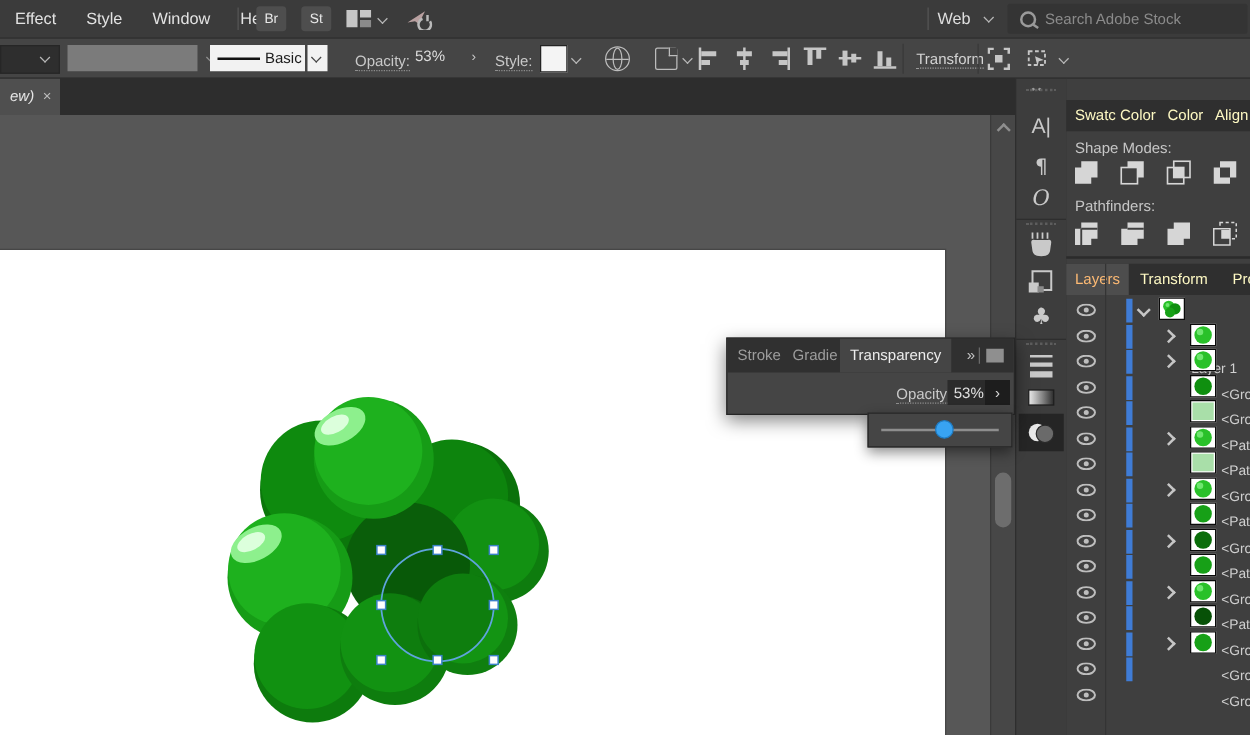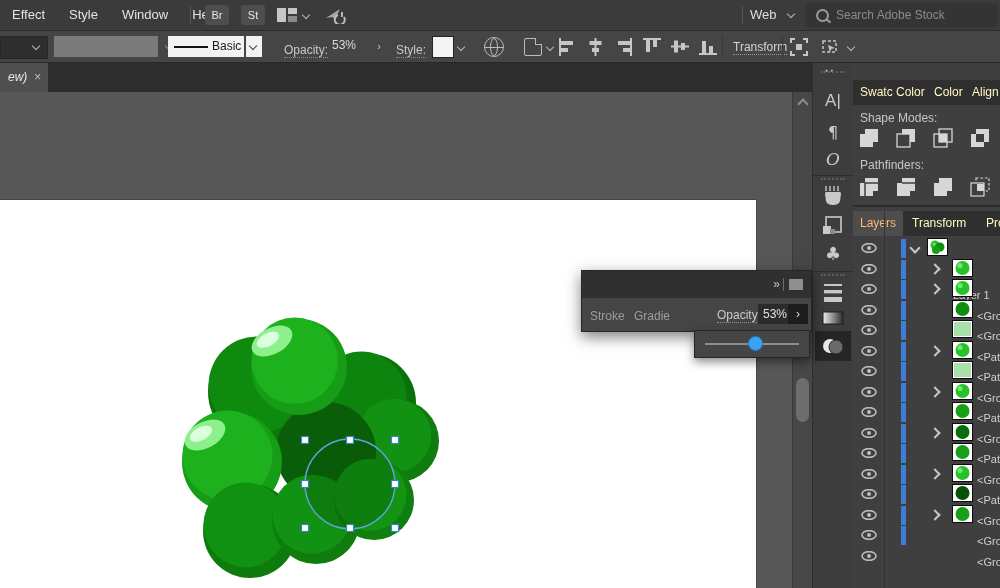--- a/index.html
+++ b/index.html
@@ -85,21 +85,21 @@
   .bluebar{position:absolute;left:48px;top:1px;width:5px;height:19px;background:#3f7cd6;}
   .lchev{position:absolute;top:6px;width:6px;height:6px;border-right:2px solid #c6c6c6;border-bottom:2px solid #c6c6c6;}
   .lchev.right{transform:rotate(-45deg);}
   .lchev.down{transform:rotate(45deg);}
   .lthumb{position:absolute;top:0px;width:21px;height:18px;background:#fff;border:1px solid #0a0a0a;box-sizing:border-box;}
   .llabel{position:absolute;top:3px;color:#cfcfcf;font-size:11px;white-space:nowrap;margin-top:48px;}
   
   #tpanel{left:581px;top:270px;width:229px;height:60px;background:#454545;border:1px solid #262626;
           box-shadow:0 5px 14px rgba(0,0,0,.5);z-index:30;}
   #tpanel .tabs{position:absolute;left:0;top:0;width:100%;height:27px;background:#303030;}
-  #tpanel .ttab{position:absolute;top:0;height:27px;font-size:12px;line-height:27px;color:#9d9d9d;padding:0 8px;margin-top:32px;}
+  #tpanel .ttab{position:absolute;top:0;height:27px;font-size:12px;line-height:27px;color:#9d9d9d;padding:0 8px;}
   #tpanel .ttab.active{background:#454545;color:#ececec;}
   #tpanel .dblarrow{position:absolute;right:32px;top:6px;color:#c2c2c2;font-size:12px;letter-spacing:-1px;}
   #tpanel .pmenu{position:absolute;right:8px;top:8px;width:14px;height:11px;background:#8f8f8f;}
   #tpanel .tsep{position:absolute;right:27px;top:7px;width:1px;height:13px;background:#6a6a6a;}
   #blend-dd{position:absolute;left:8px;top:33px;width:118px;height:20px;background:#3d3d3d;border:1px solid #2a2a2a;
             color:#e0e0e0;font-size:12px;line-height:20px;padding-left:8px;box-sizing:border-box;}
   #blend-dd .chev{position:absolute;right:8px;top:5px;}
   #tp-oplabel{position:absolute;left:135px;top:37px;}
   #tp-opval{position:absolute;left:176px;top:33px;width:30px;height:20px;background:#2b2b2b;color:#e0e0e0;
             font-size:12px;line-height:20px;padding-left:5px;}
@@ -650,20 +650,21 @@
           <circle cx="8" cy="5" r="2" fill="#bdbdbd"></circle>
         </svg>
       </div>
     </div>
 </div>
 
 <div id="tpanel" class="abs">
   <div class="tabs">
     <div class="ttab" style="left:0;">Stroke</div>
     <div class="ttab" style="left:44px;">Gradie</div>
+    <div class="ttab active" style="left:90px;">Transparency</div>
     <div class="dblarrow">»</div>
     <div class="tsep"></div>
     <div class="pmenu"></div>
   </div>
   <span class="ctl-label" id="tp-oplabel">Opacity:</span>
   <div id="tp-opval">53%</div>
   <div id="tp-stepper">›</div>
 </div>
 <div id="sliderfly" class="abs">
   <div id="slidertrack"></div>

